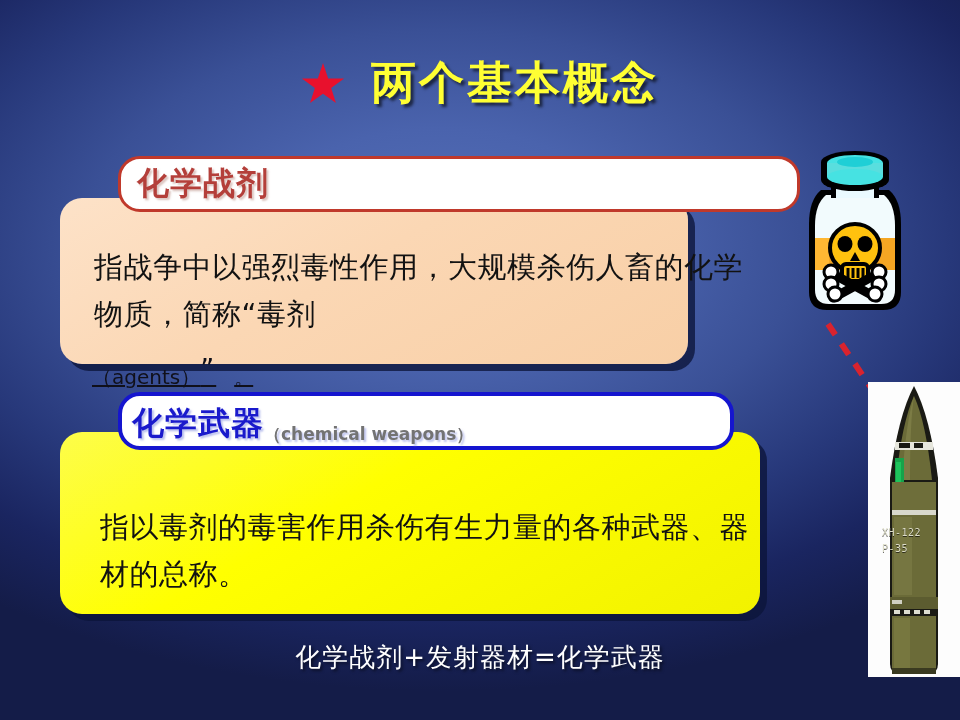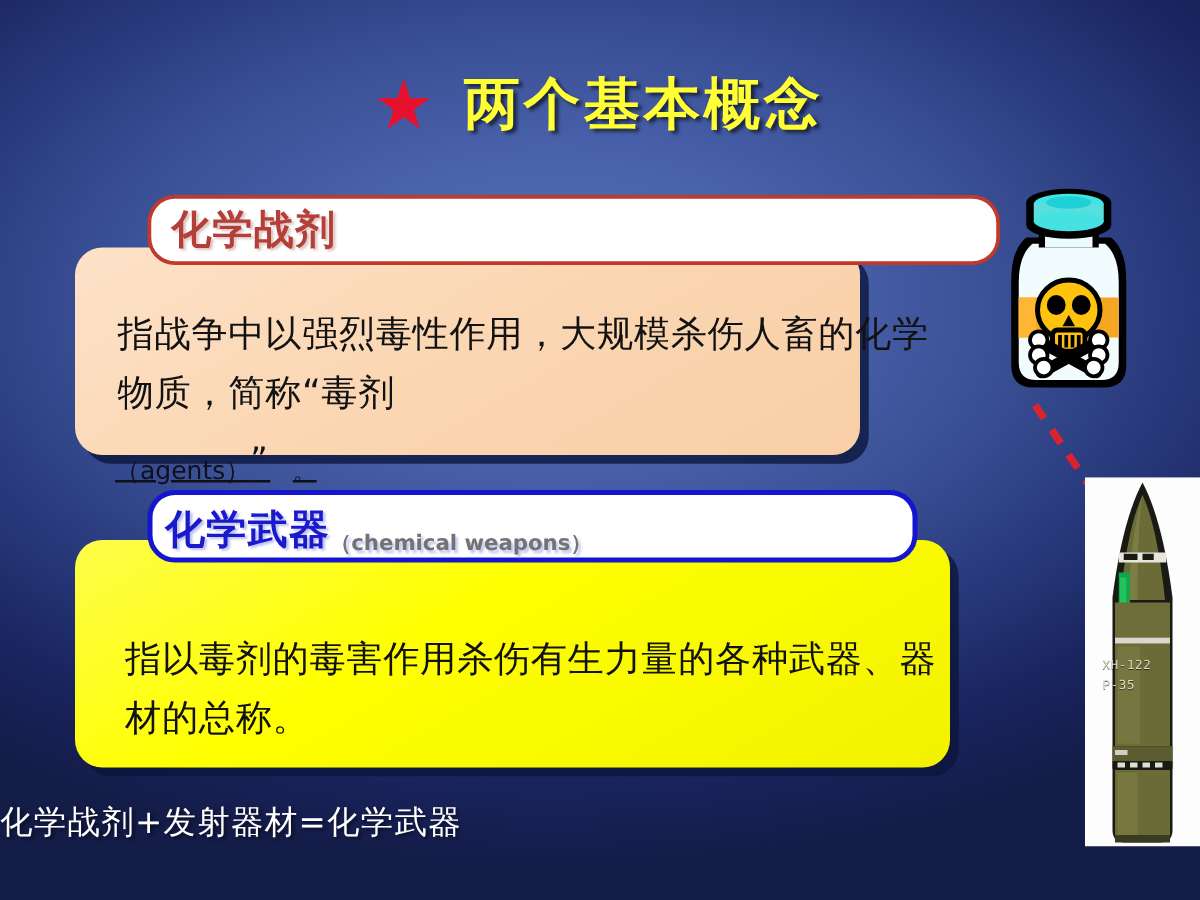--- a/index.html
+++ b/index.html
@@ -154,21 +154,21 @@
   #header-agents .hdr-en { color: #c0504d; text-shadow: 2px 2px 2px rgba(190,150,140,0.5); font-size: 26px; }
   #header-weapons .hdr-cn { color: #1a1acc; text-shadow: 2px 2px 2px rgba(140,150,225,0.6); }
   #header-weapons .hdr-en { color: #737373; text-shadow: 2px 2px 2px rgba(140,150,225,0.55); font-size: 17px; }
 
   
   #bottom-caption {
     position: absolute;
     left: 0;
     top: 640px;
     width: 960px;
-    text-align: left;
+    text-align: center;
     font-size: 26px;
     color: #ffffff;
     letter-spacing: 1px;
     text-shadow: 2px 2px 3px rgba(0,0,0,0.55);
   }
 
   
   #poison-bottle {
     position: absolute;
     left: 795px;

